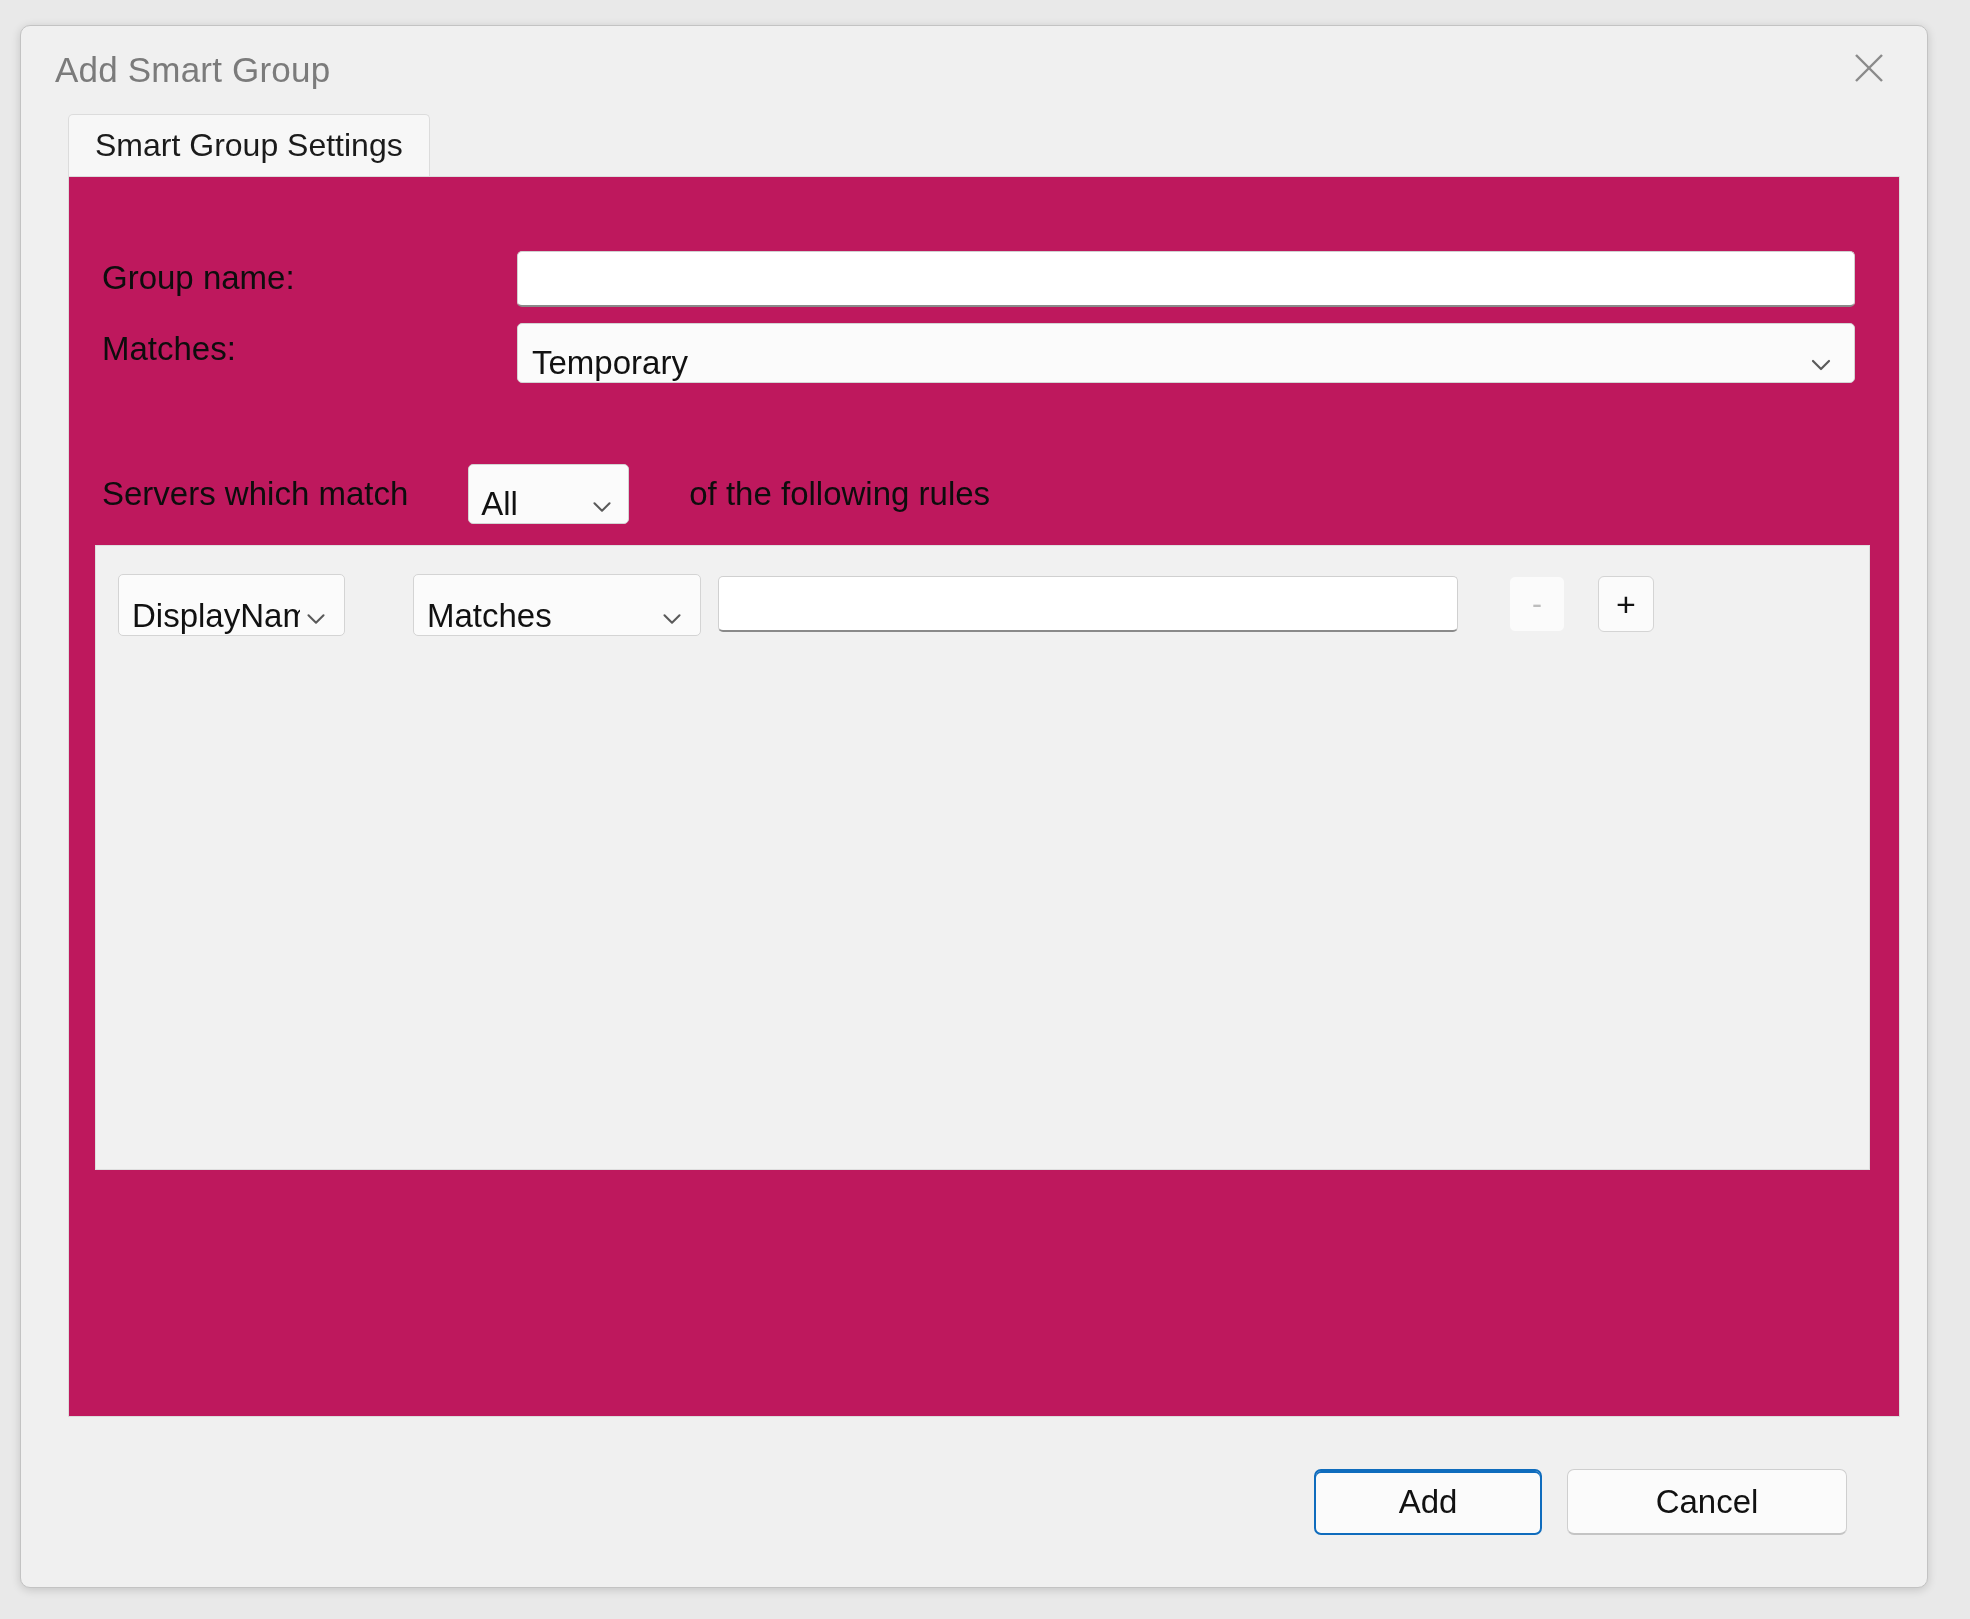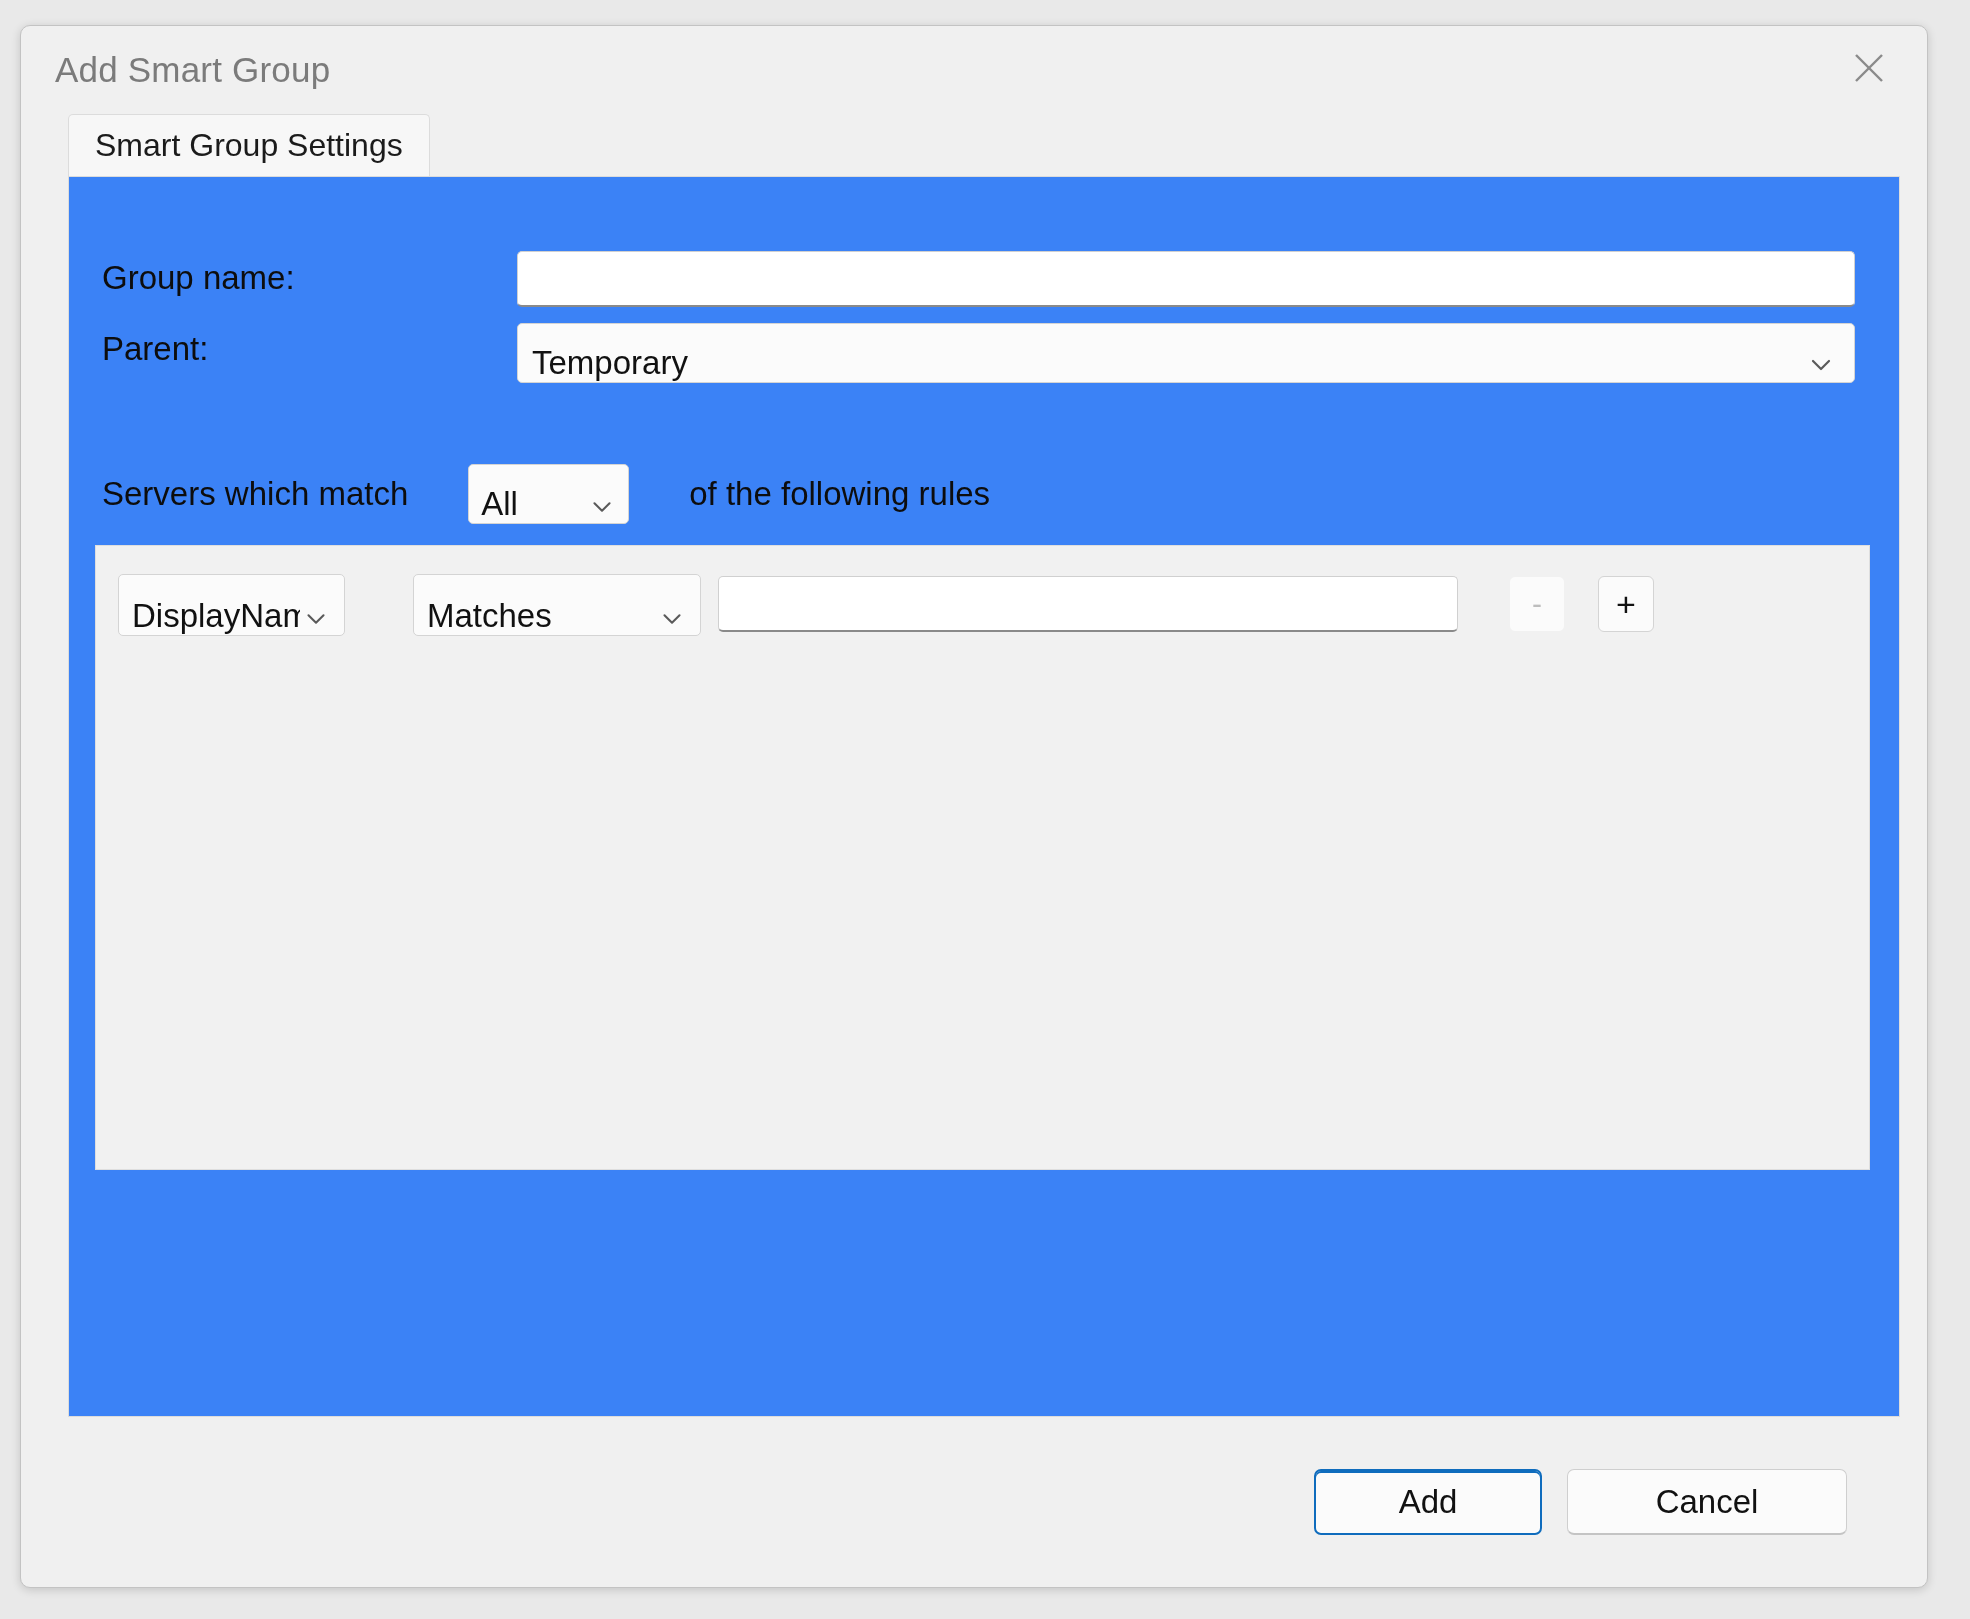--- a/index.html
+++ b/index.html
@@ -94,21 +94,21 @@
     white-space: nowrap;
   }
 
   
   .tabpage {
     position: absolute;
     left: 47px;
     top: 150px;
     width: 1832px;
     height: 1241px;
-    background: #3b82f6;
+    background: #be185d;
     border: 1px solid #dcdcdc;
     box-sizing: border-box;
   }
 
   
   .label {
     position: absolute;
     font-size: 33px;
     color: #0d0d0d;
     white-space: nowrap;
@@ -319,21 +319,21 @@
       <div class="tab">
         <span class="tab-label">Smart Group Settings</span>
       </div>
     </div>
 
     <div class="tabpage">
 
       <div class="label lbl-groupname">Group name:</div>
       <input class="text-input inp-groupname" type="text" value="" style="">
 
-      <div class="label lbl-parent">Parent:</div>
+      <div class="label lbl-parent">Matches:</div>
       <div class="combo cmb-parent">
         <span class="combo-text">Temporary</span>
         <span class="combo-chevron">
           <svg width="34" height="34" viewBox="0 0 34 34">
             <polyline points="9,13 17,21 25,13" fill="none" stroke="#5a5a5a" stroke-width="2.2" stroke-linecap="round" stroke-linejoin="round"></polyline>
           </svg>
         </span>
       </div>
 
       <div class="match-row">

